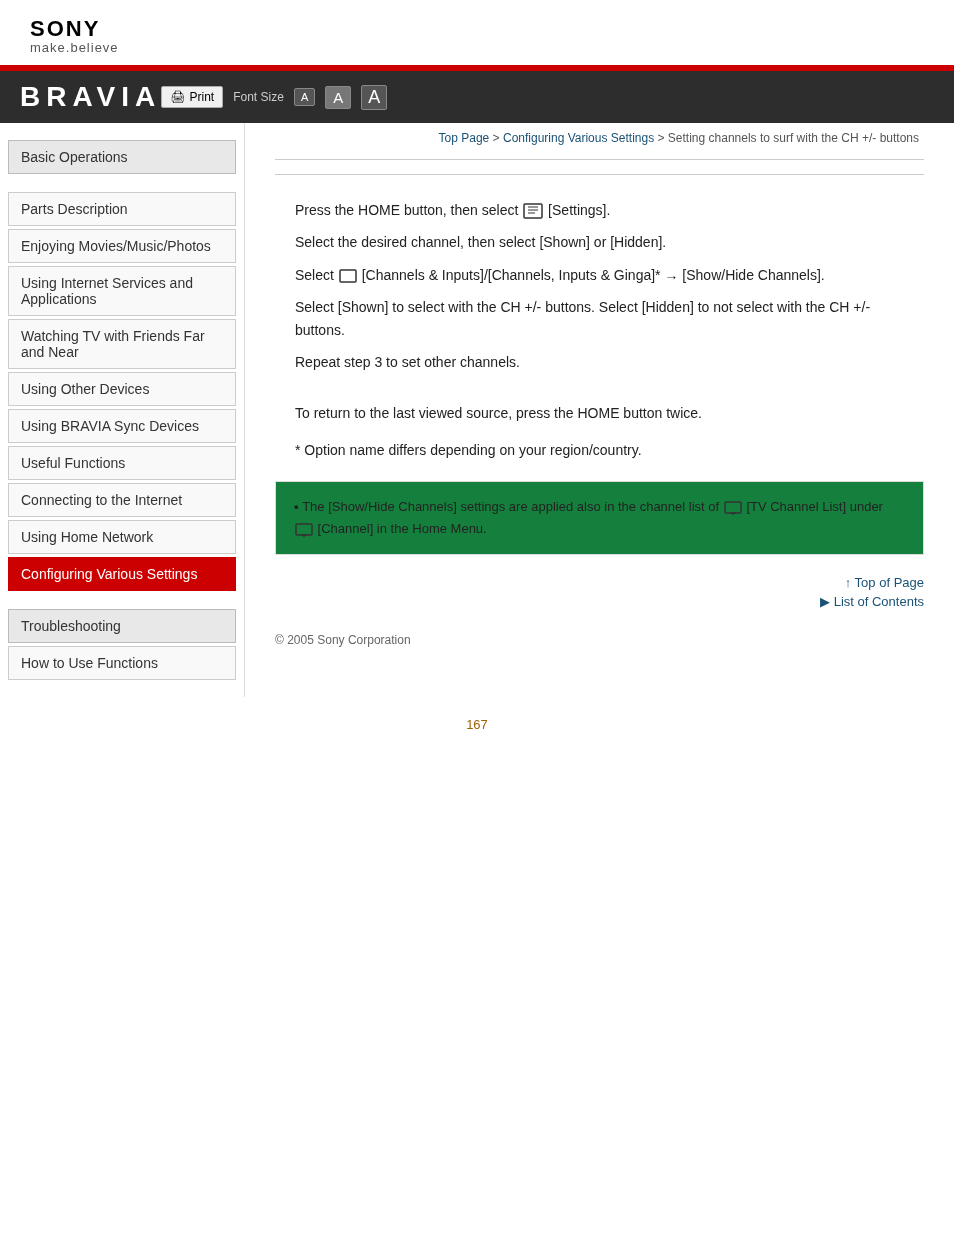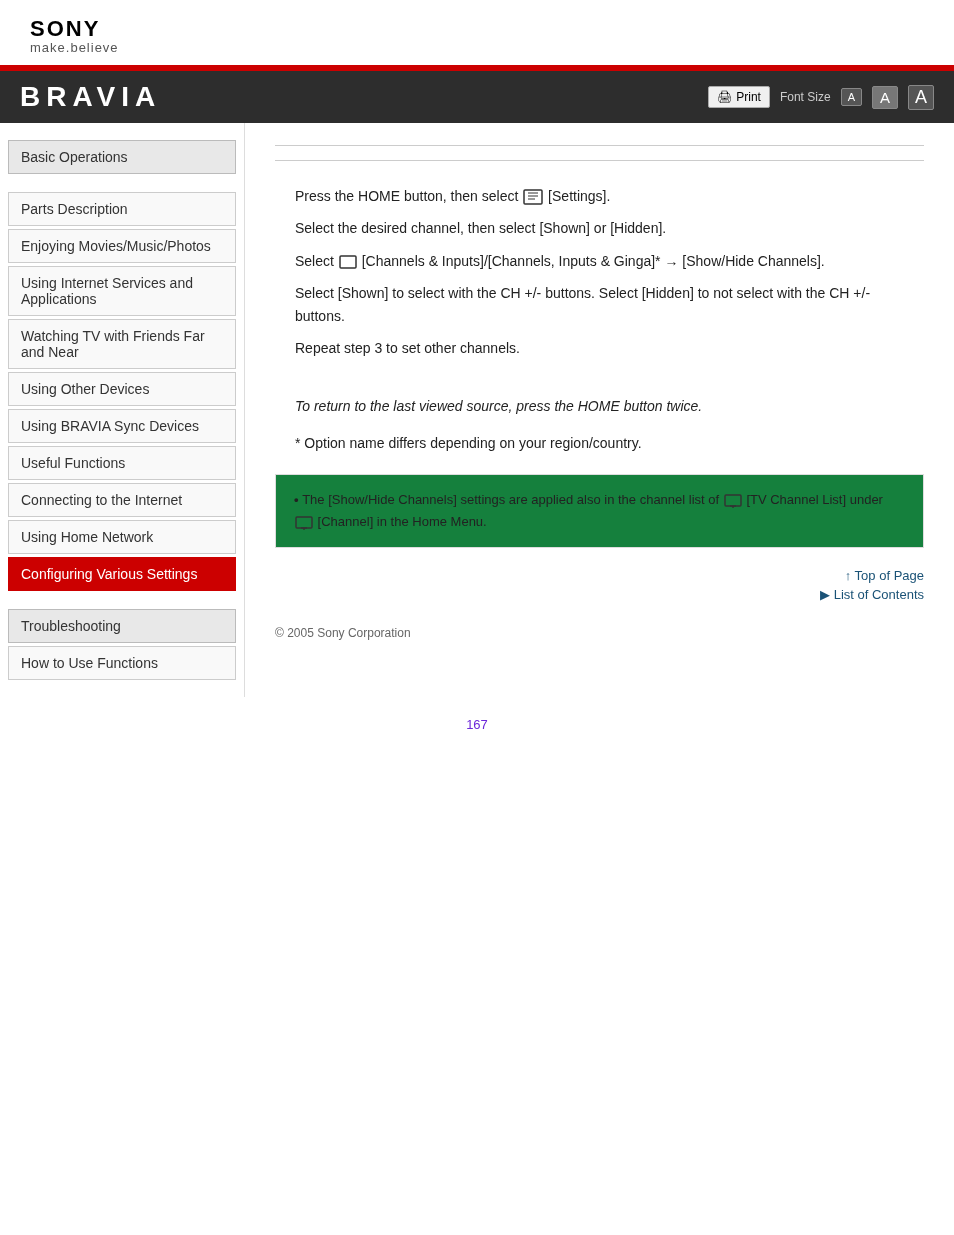--- a/index.html
+++ b/index.html
@@ -35,21 +35,21 @@
       height: 6px;
       background: #cc0000;
       margin: 0 0 0 0;
     }
 
     
     .header-bar {
       background: #2d2d2d;
       display: flex;
       align-items: center;
-      justify-content: space-between;
+      justify-content: flex-start;
       padding: 10px 20px;
     }
     .bravia-title {
       color: #fff;
       font-size: 28px;
       font-weight: bold;
       letter-spacing: 6px;
       font-family: Arial, sans-serif;
     }
     .toolbar-right {
@@ -209,21 +209,21 @@
     .copyright {
       font-size: 12px;
       color: #666;
       padding: 10px 0 5px 0;
     }
 
     
     .page-number {
       text-align: center;
       font-size: 13px;
-      color: #6d28d9;
+      color: #a16207;
       padding: 20px 0 10px 0;
     }
 
     
     .icon-settings {
       display: inline-block;
       vertical-align: middle;
       width: 20px;
       height: 16px;
       margin: 0 1px;
@@ -275,20 +275,23 @@
     <a class="sidebar-item" href="#">Connecting to the Internet</a>
     <a class="sidebar-item" href="#">Using Home Network</a>
     <a class="sidebar-item active" href="#">Configuring Various Settings</a>
     <div class="sidebar-gap"></div>
     <a class="sidebar-item section-header" href="#">Troubleshooting</a>
     <a class="sidebar-item" href="#">How to Use Functions</a>
   </nav>
 
   <div class="content-area">
 
+    <div class="breadcrumb">
+      <a href="#">Top Page</a><span> &gt; </span><a href="#">Configuring Various Settings</a><span> &gt; </span><span>Setting channels to surf with the CH +/- buttons</span>
+    </div>
 
     <hr class="content-hr">
     <hr class="content-hr" style="margin-top:8px;">
 
     <div class="steps-section">
 
       <div class="step-row">
         Press the HOME button, then select
         <svg class="icon-settings" viewBox="0 0 20 16" xmlns="http://www.w3.org/2000/svg">
           <rect x="1" y="1" width="18" height="14" rx="1" ry="1" fill="none" stroke="#333" stroke-width="1.5"></rect>
@@ -308,21 +311,21 @@
         </svg>
         [Channels &amp; Inputs]/[Channels, Inputs &amp; Ginga]* → [Show/Hide Channels].
       </div>
 
       <div class="step-row">Select [Shown] to select with the CH +/- buttons.  Select [Hidden] to not select with the CH +/- buttons.</div>
 
       <div class="step-row">Repeat step 3 to set other channels.</div>
 
     </div>
 
-    <div class="step-row" style="padding: 0 20px; margin-top: 16px; font-style: italic;">To return to the last viewed source, press the HOME button twice.</div>
+    <div class="step-row" style="padding: 0 20px; margin-top: 9px;">To return to the last viewed source, press the HOME button twice.</div>
 
     <div class="step-row" style="padding: 4px 20px;">* Option name differs depending on your region/country.</div>
 
     <div class="note-box">
       <ul>
         <li>
           The [Show/Hide Channels] settings are applied also in the channel list of
           <svg class="icon-channel" viewBox="0 0 18 14" xmlns="http://www.w3.org/2000/svg" style="margin:0 1px;">
             <rect x="1" y="1" width="16" height="11" rx="1" fill="none" stroke="#333" stroke-width="1.5"></rect>
             <line x1="6" y1="12" x2="12" y2="12" stroke="#333" stroke-width="1.5"></line>

